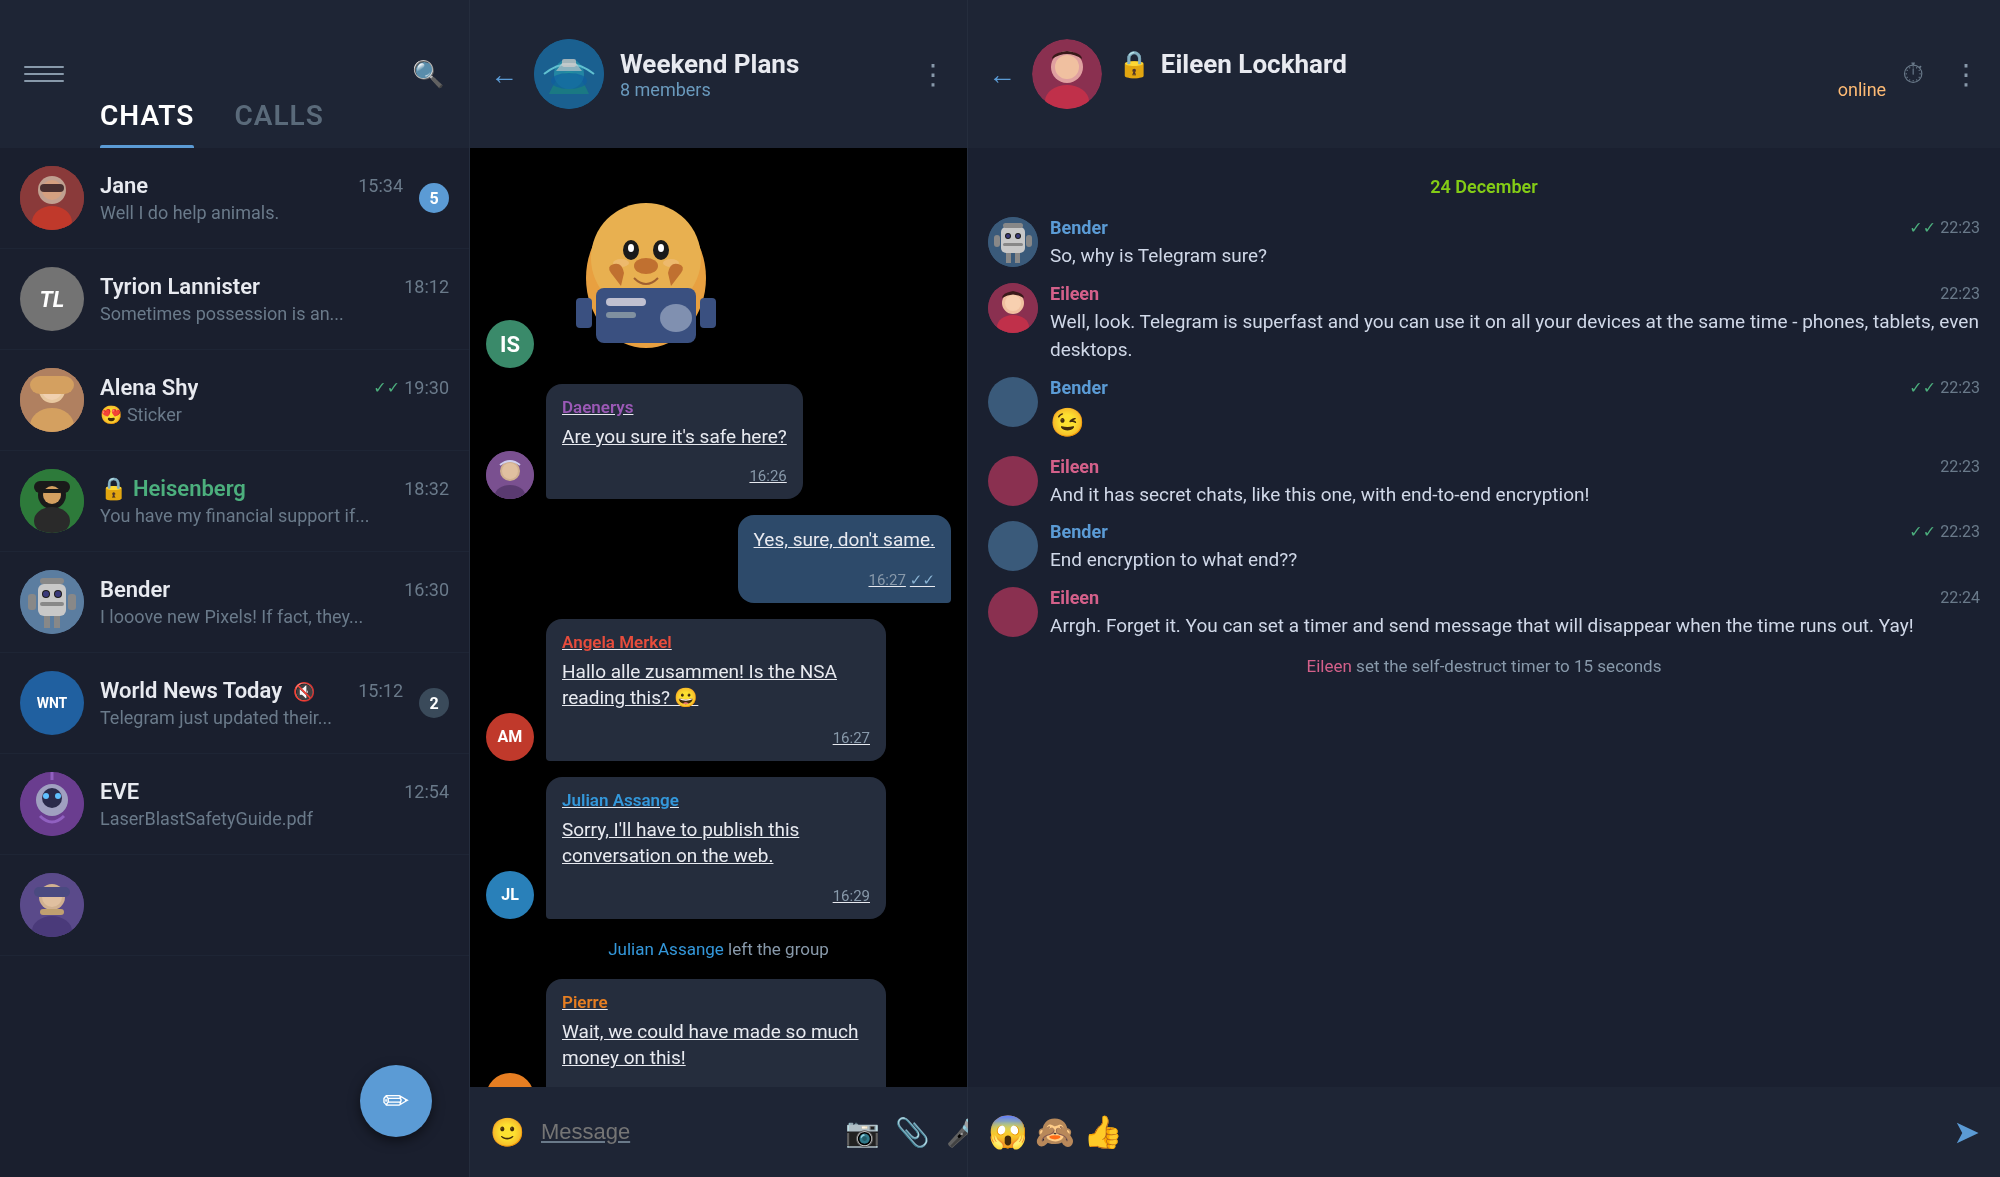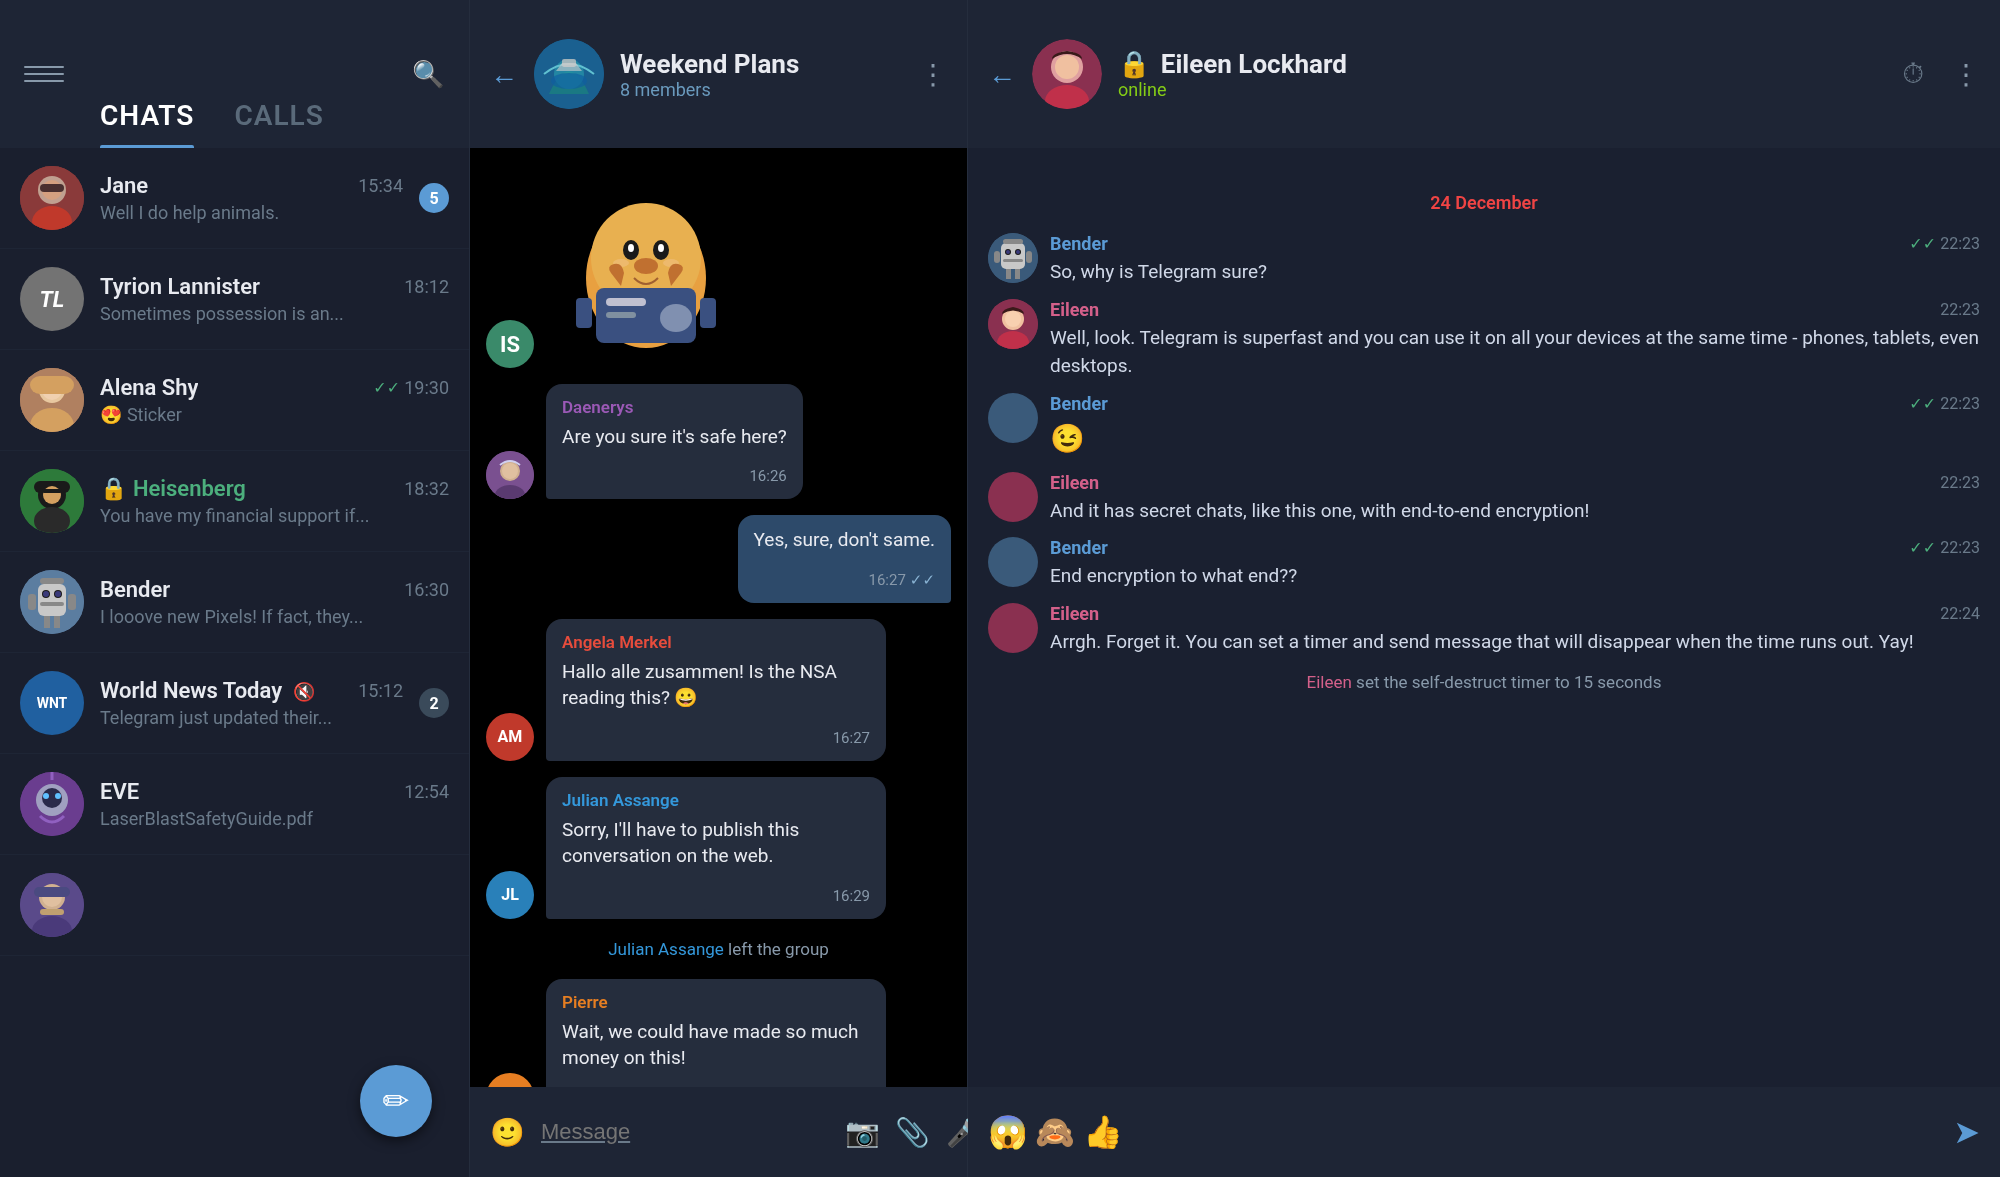--- a/index.html
+++ b/index.html
@@ -251,20 +251,21 @@
     }
     .msg-bubble {
       max-width: 340px;
       padding: 12px 16px;
       border-radius: 16px;
       font-size: 19px;
       line-height: 1.4;
       color: #e8eaf0;
       background: #252d3d;
       position: relative;
+      text-decoration: underline;
     }
     .msg-bubble.sent {
       background: #2d4a6a;
       border-bottom-right-radius: 4px;
     }
     .msg-bubble.received {
       border-bottom-left-radius: 4px;
     }
     .msg-sender {
       font-size: 17px;
@@ -340,25 +341,24 @@
     .right-messages {
       flex: 1;
       overflow-y: auto;
       padding: 20px 20px;
       display: flex;
       flex-direction: column;
       gap: 12px;
     }
     .date-divider {
       text-align: center;
-      color: #ef4444;
+      color: #84cc16;
       font-size: 18px;
       font-weight: 600;
       padding: 8px 0;
-      margin-top: 16px;
     }
     .right-msg-row {
       display: flex;
       gap: 12px;
       align-items: flex-start;
     }
     .right-msg-avatar {
       width: 50px;
       height: 50px;
       border-radius: 50%;
@@ -746,21 +746,21 @@
         <ellipse cx="35" cy="62" rx="22" ry="16" fill="#c0304a"></ellipse>
         <circle cx="35" cy="28" r="12" fill="#f0c0a0"></circle>
         <path d="M20 20 Q35 10 50 20 Q50 14 35 12 Q20 14 20 20Z" fill="#3a1a1a"></path>
       </svg>
     </div>
     <div class="header-info">
       <div class="header-title">
         <span style="color:#4caf7d;margin-right:4px;">🔒</span>
         <span>Eileen Lockhard</span>
       </div>
-      <div class="header-sub" style="color:#84cc16;">online</div>
+      <div class="header-sub" style="color:#fdba74;text-align:right;">online</div>
     </div>
     <div class="input-icon" style="margin-right:12px;">⏱</div>
     <div class="more-btn">⋮</div>
   </div>
 
   <div class="right-messages">
     <div class="date-divider">24 December</div>
 
     <div class="right-msg-row">
       <div class="right-msg-avatar av-bender" style="background:#3a5a7a;">

